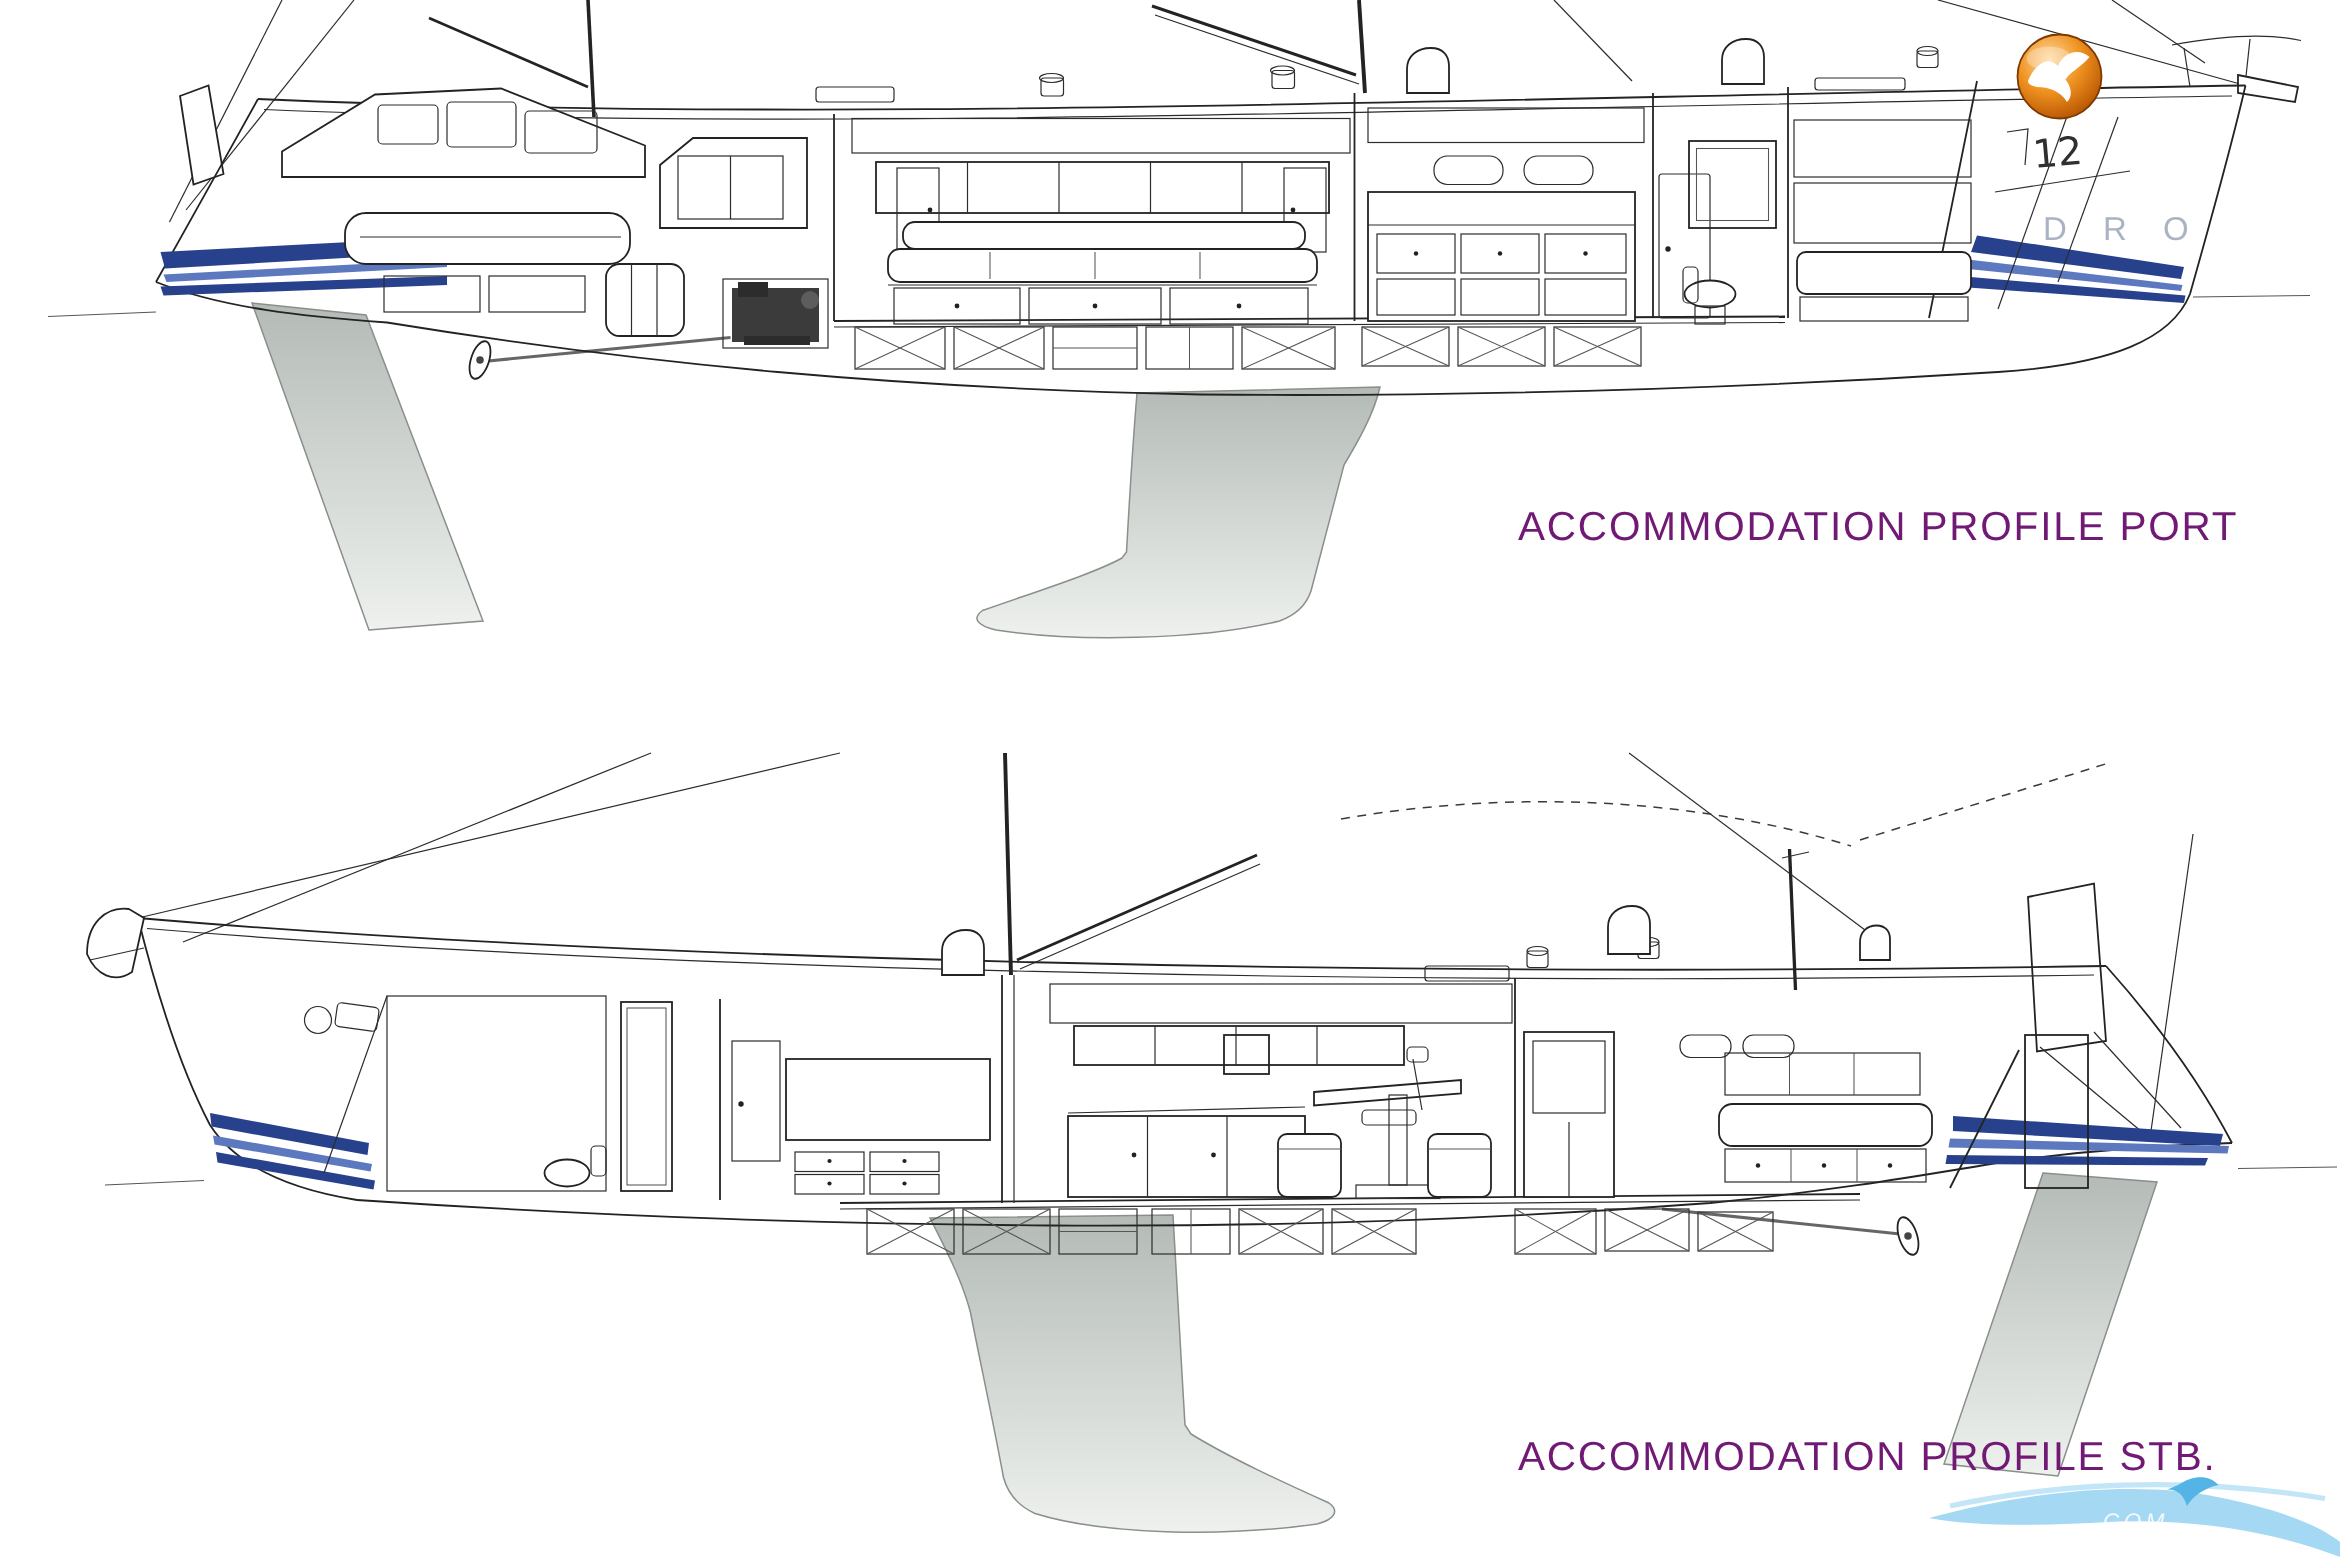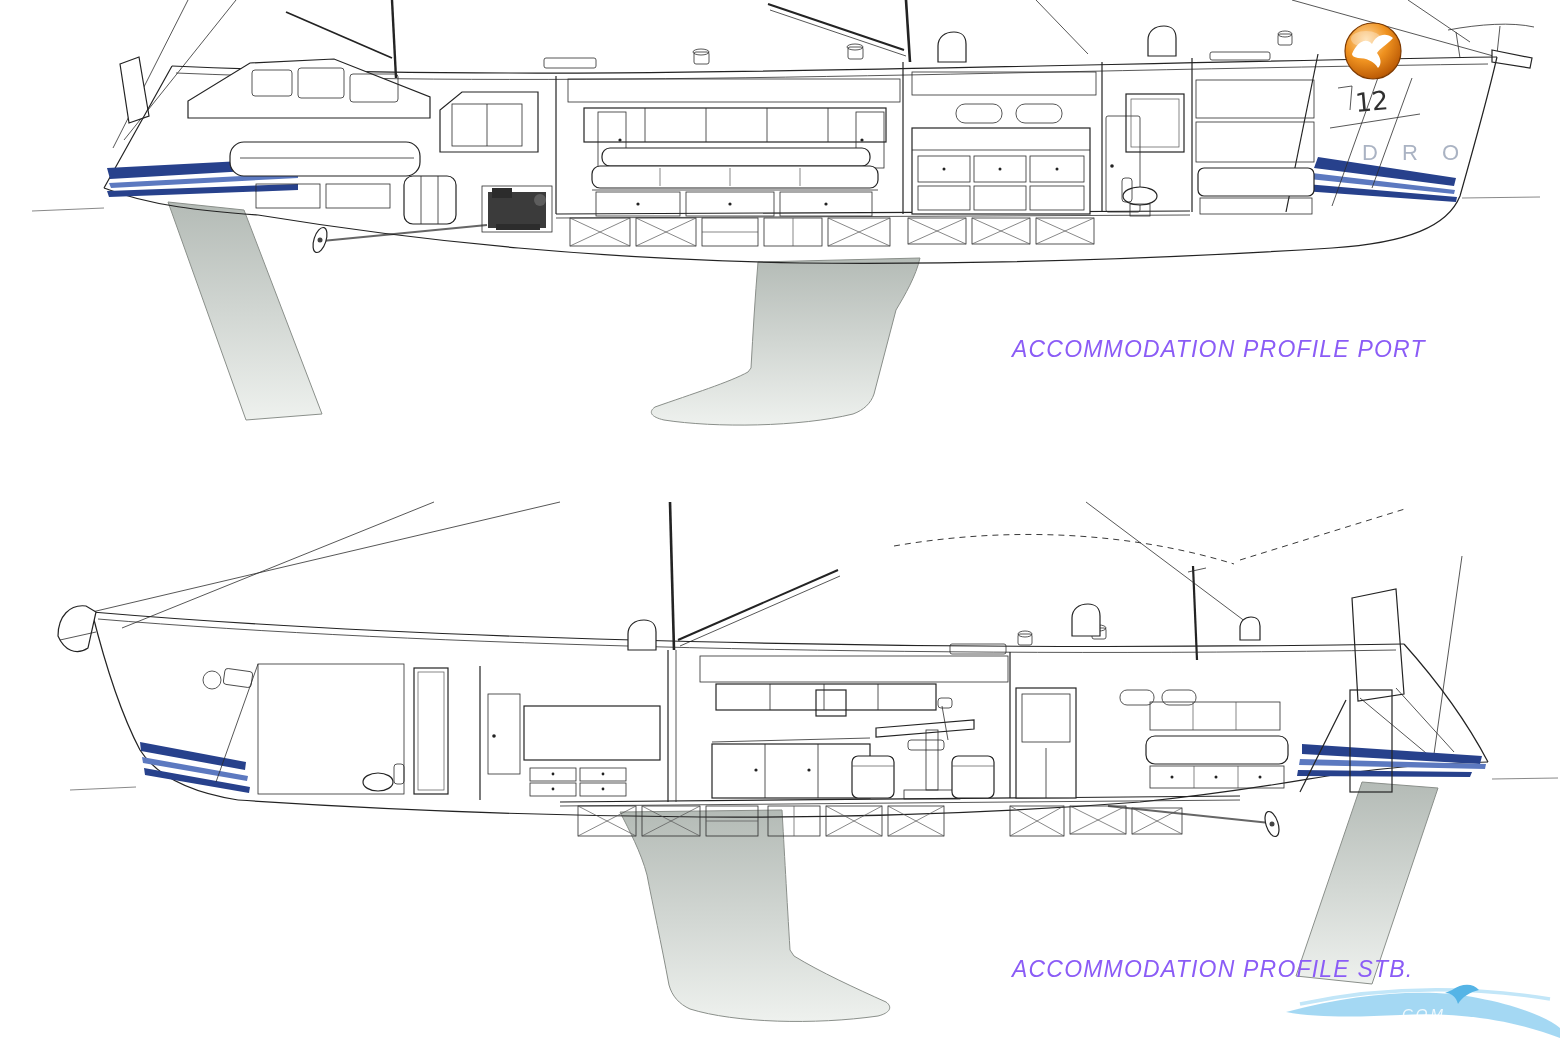--- a/index.html
+++ b/index.html
@@ -1,20 +1,20 @@
 <!DOCTYPE html>
 <html><head>
 <meta charset="utf-8">
 <style>
   html,body{margin:0;padding:0;background:#ffffff;}
   #stage{position:relative;width:1560px;height:1040px;background:#ffffff;overflow:hidden;
          font-family:"Liberation Sans", sans-serif;}
   #stage svg{position:absolute;left:0;top:0;}
-  .caption{position:absolute;font-family:"Liberation Sans", sans-serif;font-size:23px;
-           letter-spacing:1.2px;color:#8b5cf6;font-weight:500;white-space:nowrap;font-style:italic;}
+  .caption{position:absolute;font-family:"Liberation Sans", sans-serif;font-size:27px;
+           letter-spacing:1.2px;color:#701a75;font-weight:500;white-space:nowrap;}
   #caption-port{left:1012px;top:336px;}
   #caption-stb{left:1012px;top:956px;}
   .ln{stroke:#232323;stroke-width:1.2;fill:none;}
   .thin{stroke:#2c2c2c;stroke-width:0.8;fill:none;}
   .faint{stroke:#555;stroke-width:0.7;fill:none;}
   .white{fill:#ffffff;}
   .navy{fill:#27418c;stroke:none;}
   .lightnavy{fill:#5c79c0;stroke:none;}
   .grey{fill:url(#keelgrad);stroke:#8a8f8a;stroke-width:1;}
   .dash{stroke:#3a3a3a;stroke-width:1;fill:none;stroke-dasharray:6 5;}

